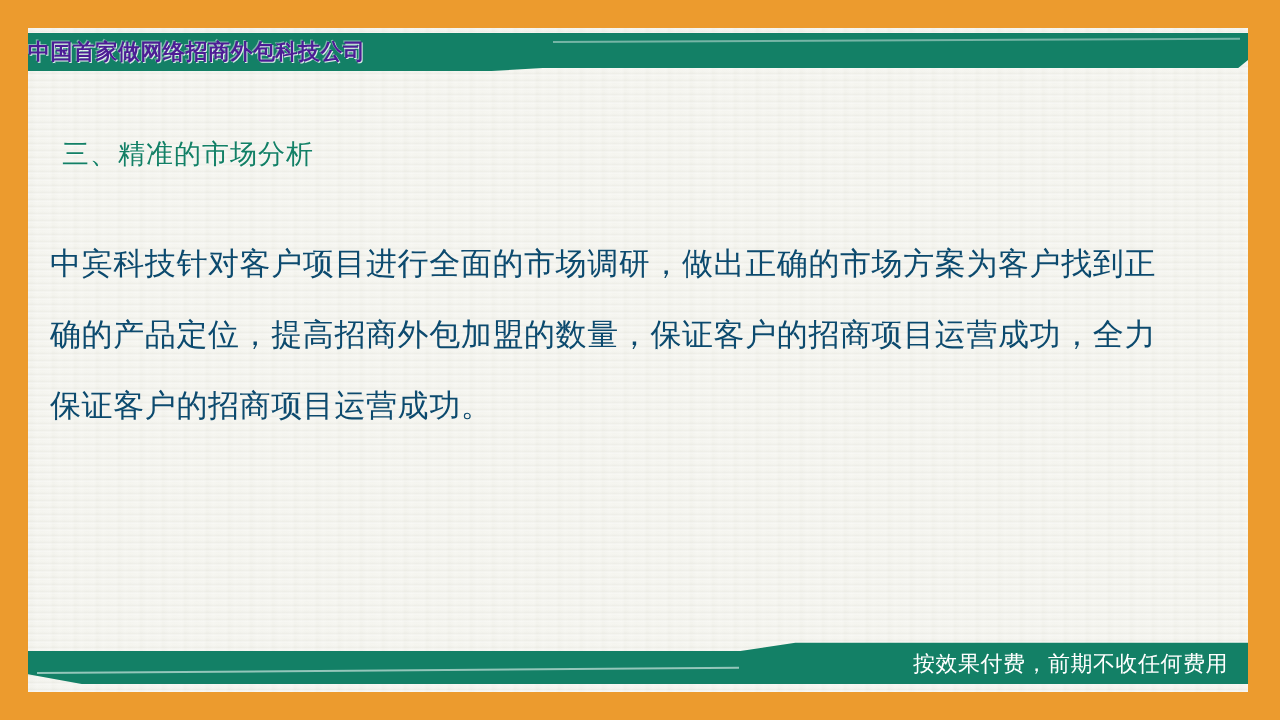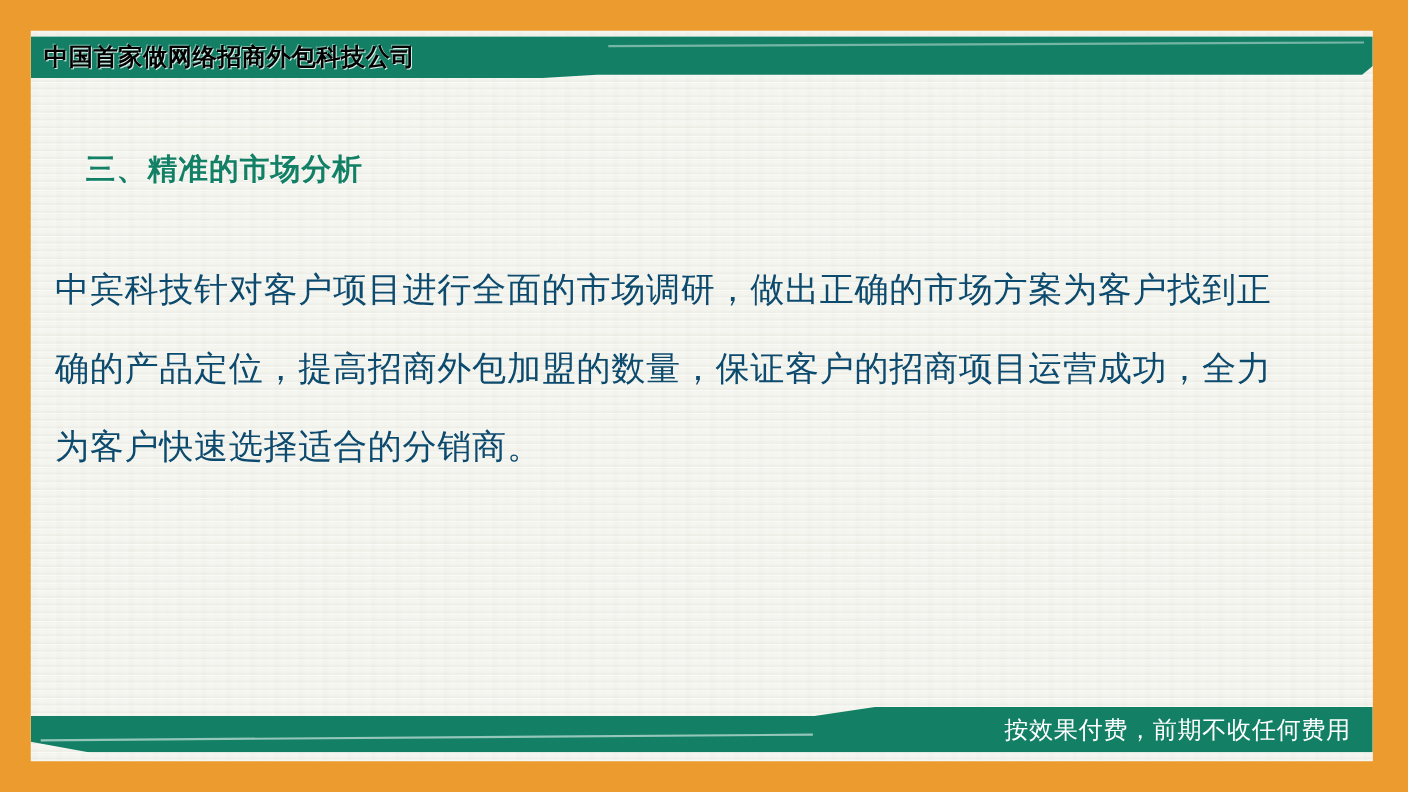--- a/index.html
+++ b/index.html
@@ -77,42 +77,42 @@
     left: 43.0%;
     top: 22%;
     width: 56.3%;
     height: 2px;
     background: rgba(255,255,255,0.42);
     transform: rotate(-0.28deg);
     transform-origin: left center;
   }
   .header-title {
     position: absolute;
-    left: 12px;
+    left: 0;
     top: 0px;
     height: 38px;
     line-height: 38px;
-    color: #000000;
+    color: #4c1d95;
     font-size: 22px;
     font-weight: bold;
     letter-spacing: 0.5px;
     white-space: nowrap;
     text-shadow:
       1px 1px 0 rgba(255,255,255,0.85),
       -1px -1px 0 rgba(255,255,255,0.45);
   }
 
   
   .section-heading {
     position: absolute;
-    left: 78px;
+    left: 62px;
     top: 136px;
     color: #138066;
     font-size: 27px;
-    font-weight: bold;
+    font-weight: normal;
     letter-spacing: 1px;
     white-space: nowrap;
     text-shadow: 0 1px 0 rgba(255,255,255,0.7);
   }
 
   
   .body-copy {
     position: absolute;
     left: 50px;
     top: 228px;
@@ -186,21 +186,21 @@
     <div class="header-shape"></div>
     <div class="header-hairline"></div>
     <div class="header-title">中国首家做网络招商外包科技公司</div>
   </div>
 
   <div class="section-heading">三、精准的市场分析</div>
 
   <div class="body-copy">
     <span class="body-line">中宾科技针对客户项目进行全面的市场调研，做出正确的市场方案为客户找到正</span>
     <span class="body-line">确的产品定位，提高招商外包加盟的数量，保证客户的招商项目运营成功，全力</span>
-    <span class="body-line">为客户快速选择适合的分销商。</span>
+    <span class="body-line">保证客户的招商项目运营成功。</span>
   </div>
 
   <div class="footer-band">
     <div class="footer-shape"></div>
     <div class="footer-hairline"></div>
     <div class="footer-text">按效果付费，前期不收任何费用</div>
   </div>
 
 </div>
 

